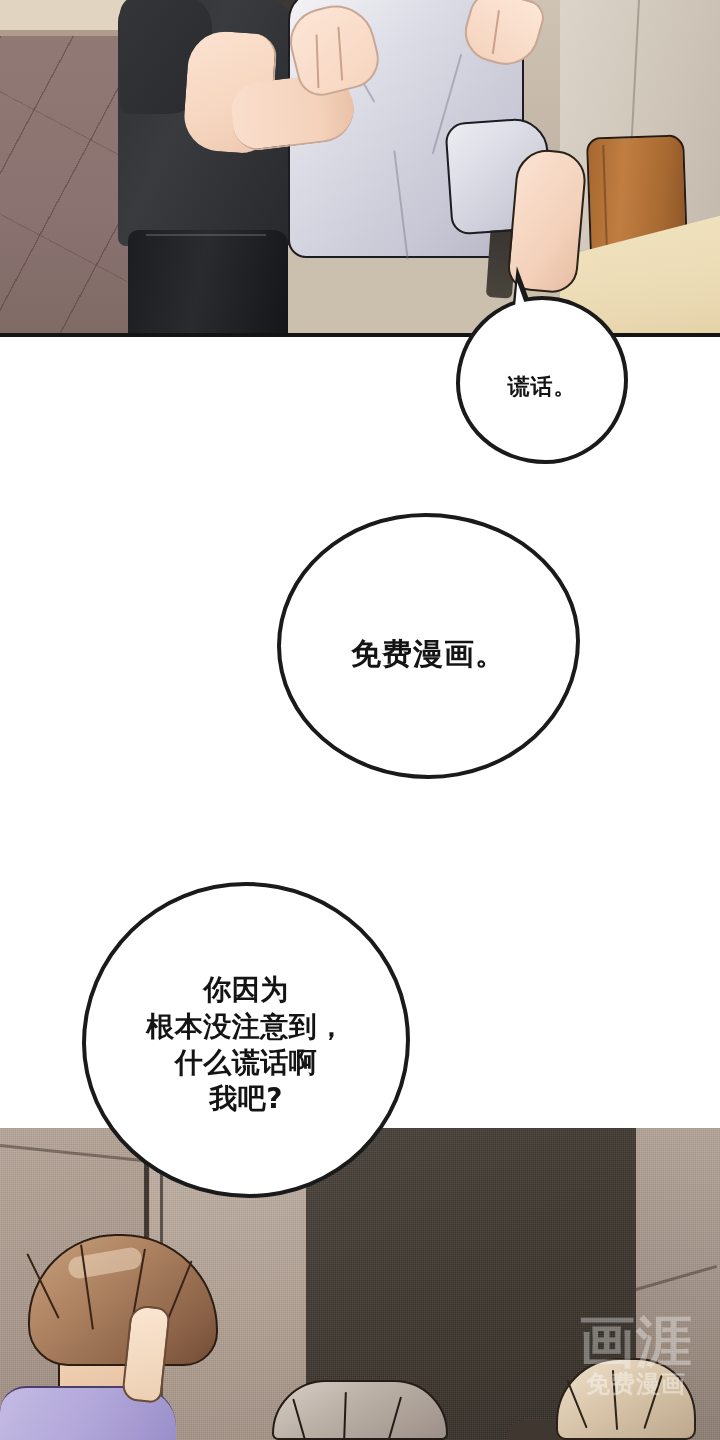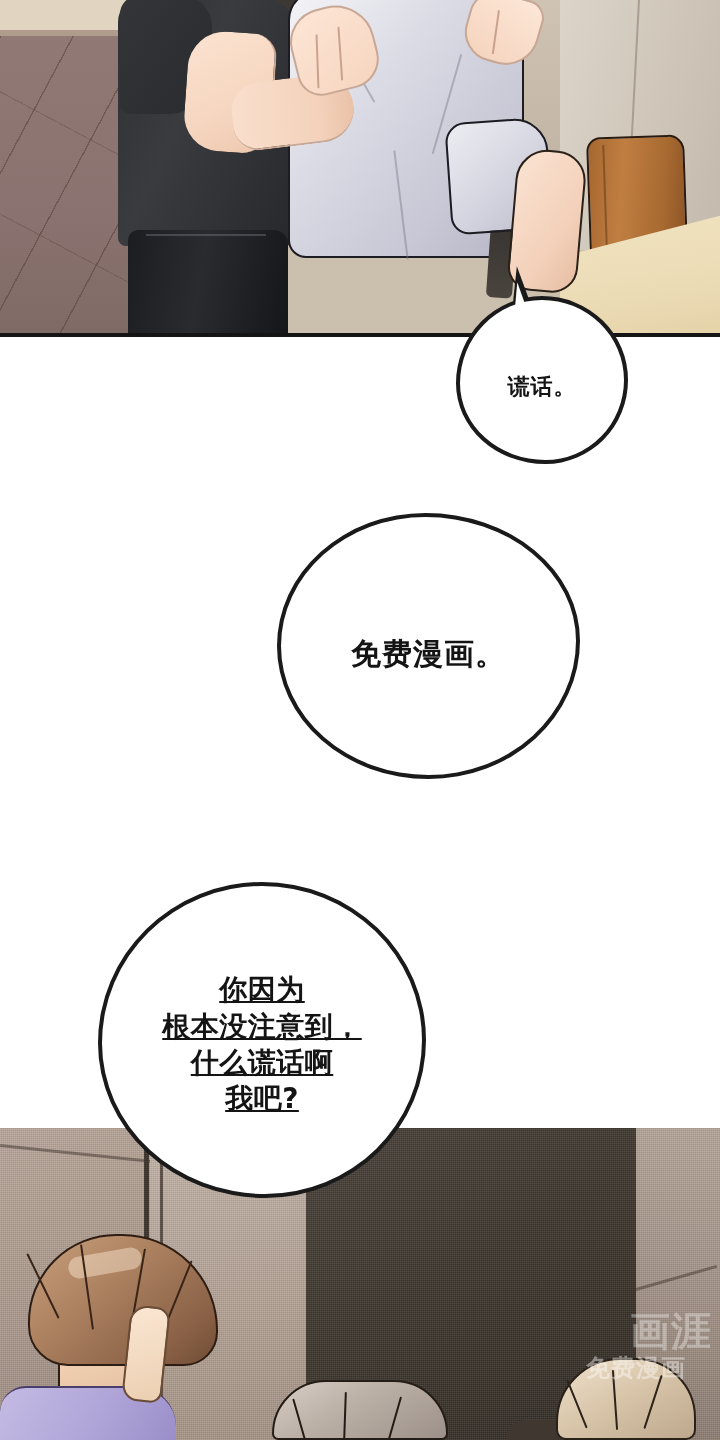--- a/index.html
+++ b/index.html
@@ -462,27 +462,26 @@
     position: absolute;
     left: 560px;
     top: 1316px;
     width: 152px;
     z-index: 20;
     text-align: center;
     pointer-events: none;
     user-select: none;
   }
   .wm-main {
-    font-size: 40px;
+    font-size: 56px;
     line-height: 0.96;
     font-weight: 700;
     letter-spacing: 1px;
     color: rgba(255,255,255,0.34);
-    font-family: Liberation Mono, monospace;
-    text-align: right;
+    font-family: Liberation Serif, serif;
   }
   .wm-sub {
     margin-top: 2px;
     font-size: 24px;
     line-height: 1.05;
     font-weight: 700;
     letter-spacing: 1px;
     color: rgba(255,255,255,0.42);
     font-family: "DejaVu Sans", "Liberation Sans", sans-serif;
   }
@@ -545,30 +544,29 @@
     height: 266px;
     border-radius: 49% 51% 50% 50% / 50% 48% 52% 50%;
     font-size: 30px;
     letter-spacing: 1px;
     align-items: center;
     padding-top: 16px;
   }
 
   
   .bubble-3 {
-    left: 98px;
+    left: 82px;
     top: 882px;
     width: 328px;
     height: 316px;
     border-radius: 50% 50% 49% 51% / 51% 50% 50% 49%;
     font-size: 28px;
     line-height: 1.30;
     letter-spacing: 0.5px;
     padding-top: 10px;
-    text-decoration: underline;
   }
   .bubble-3 .lines span { display: block; white-space: nowrap; }
 </style>
 </head>
 <body>
 
 <div id="page">
 
   <div class="panel-top">
     <div class="top-wall-left"></div>

